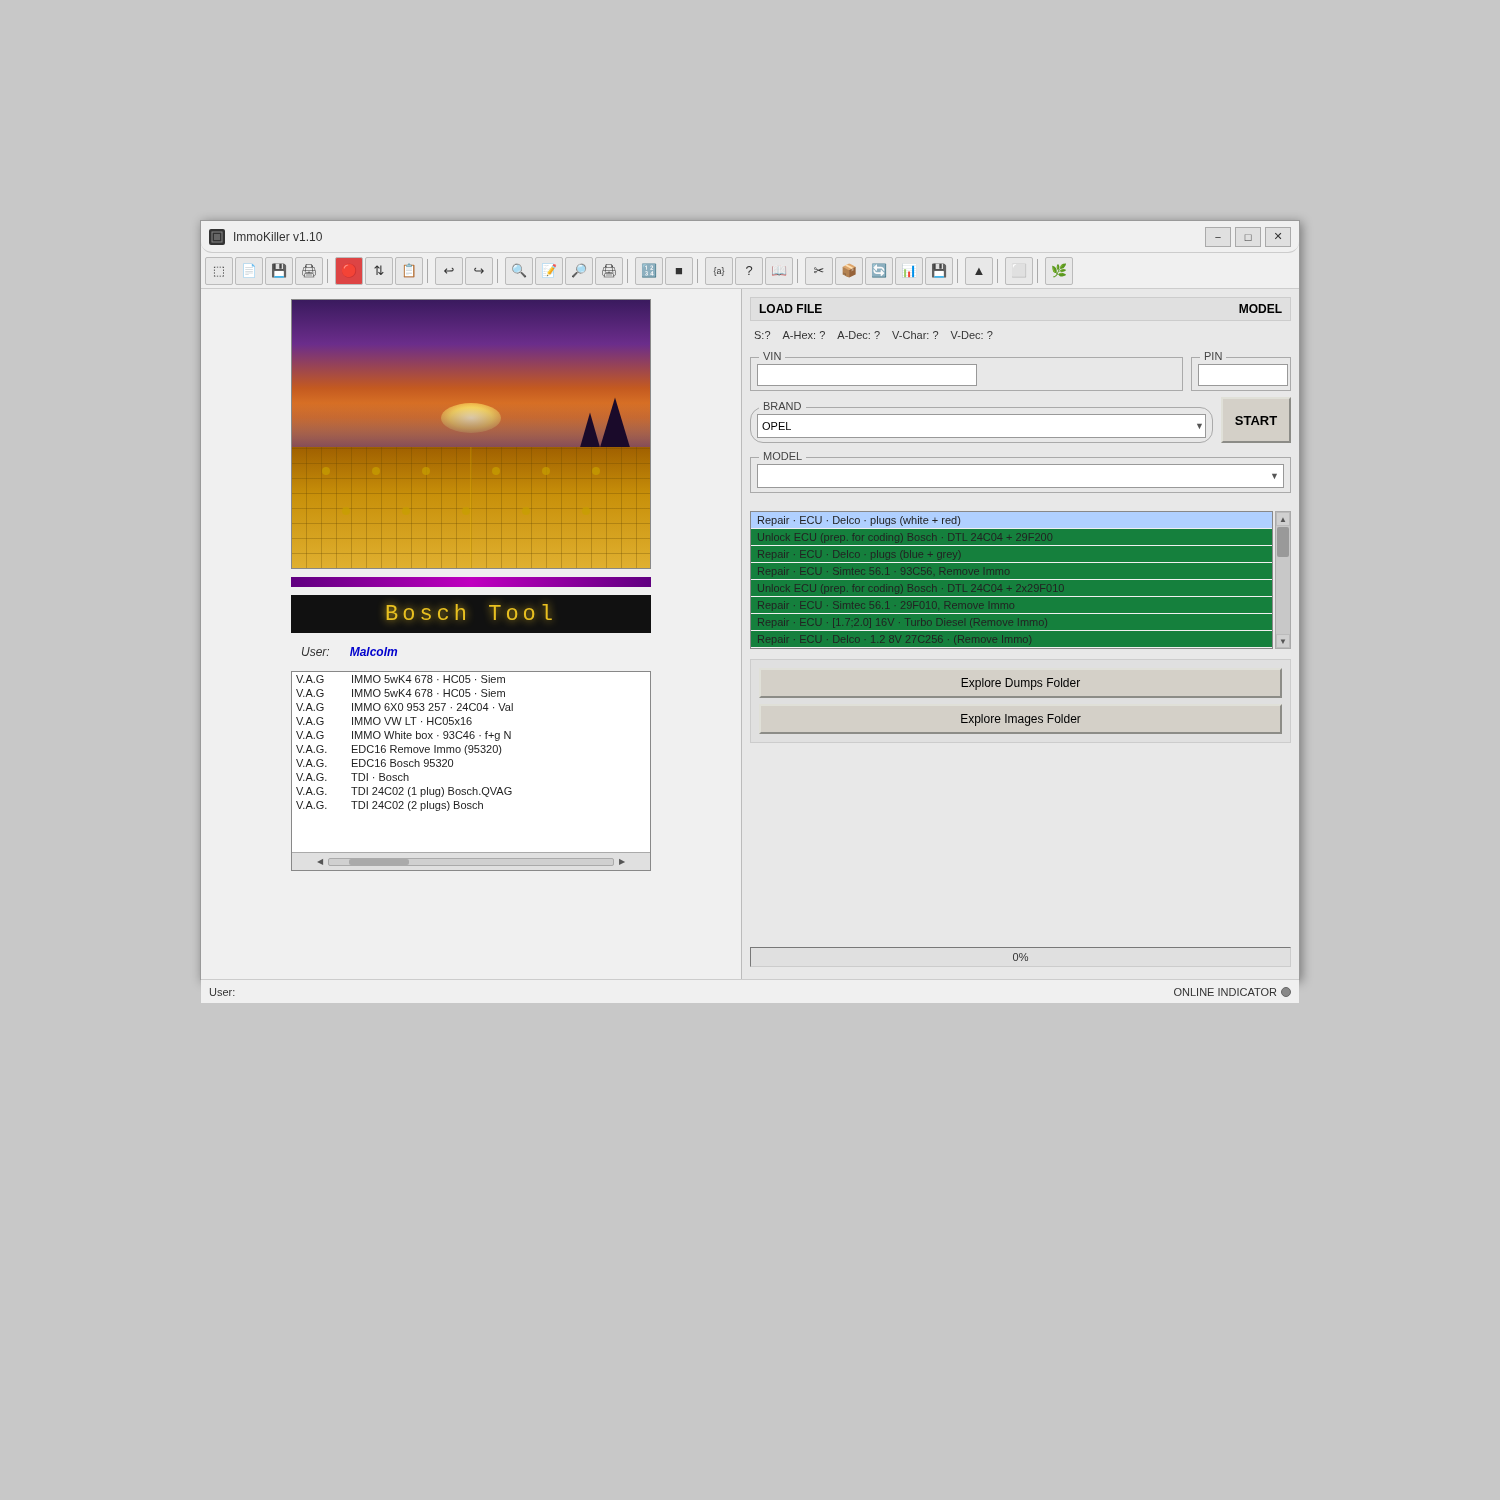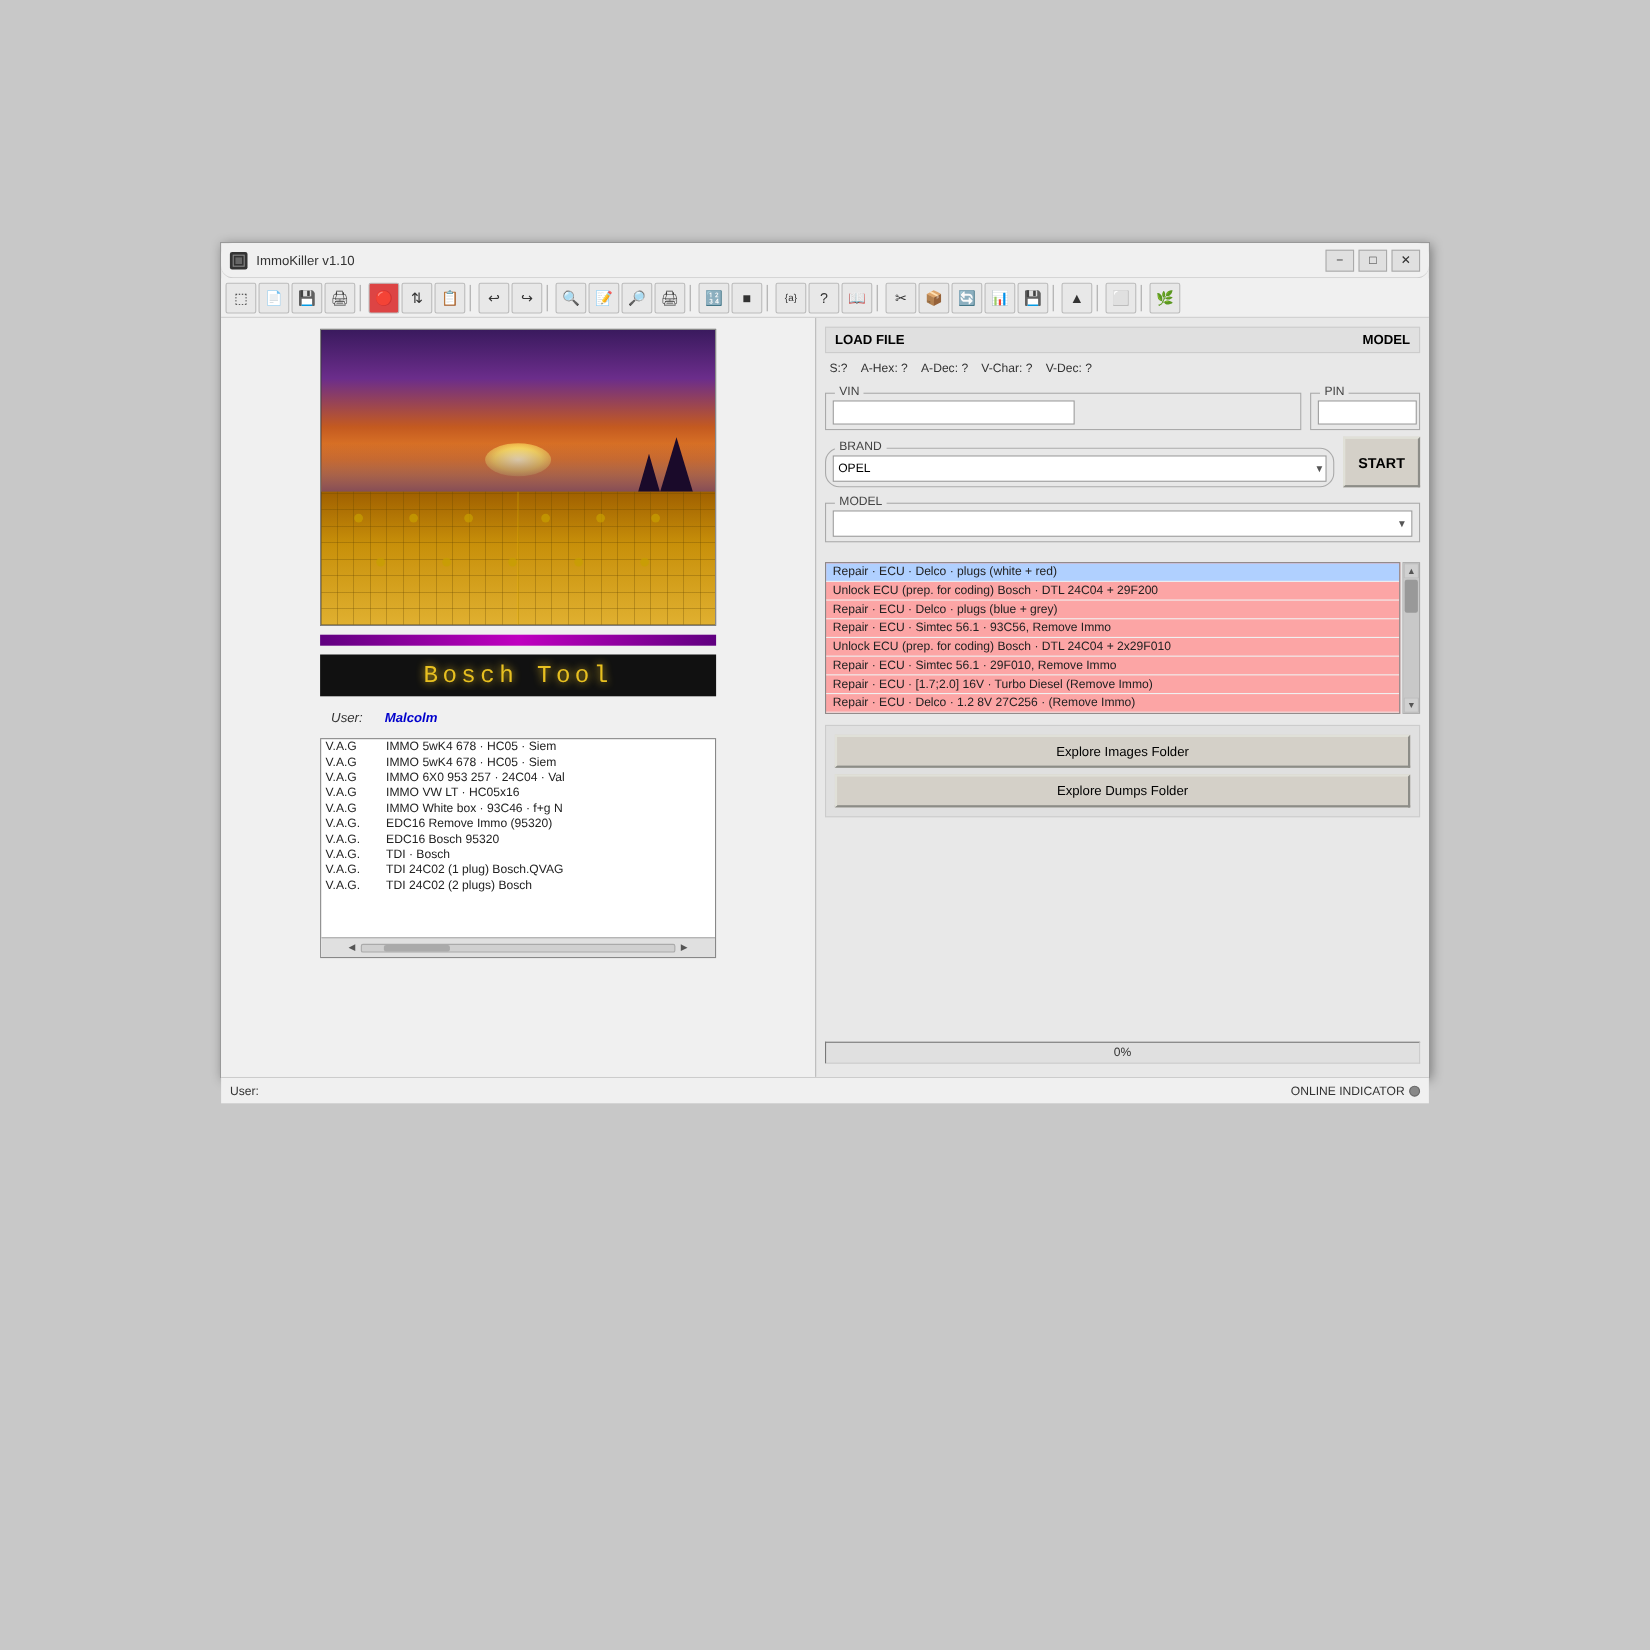--- a/index.html
+++ b/index.html
@@ -356,21 +356,21 @@
       background: white;
       font-size: 11px;
       display: flex;
       align-items: center;
       padding: 0 4px;
       cursor: pointer;
     }
 
     .dropdown-list {
       border: 1px solid #888;
-      background: #fca5a5;
+      background: #15803d;
       overflow: hidden;
     }
     .dropdown-item {
       padding: 2px 6px;
       font-size: 11px;
       color: #222;
       cursor: pointer;
       border-bottom: 1px solid #f0f0f0;
       white-space: nowrap;
       overflow: hidden;
@@ -728,22 +728,22 @@
             <div class="v-scroll-arrow">▲</div>
             <div class="v-scroll-track">
               <div class="v-scroll-thumb"></div>
             </div>
             <div class="v-scroll-arrow">▼</div>
           </div>
         </div>
       </div>
 
       <div class="explore-section">
+        <button class="explore-btn">Explore Dumps Folder</button>
         <button class="explore-btn">Explore Images Folder</button>
-        <button class="explore-btn">Explore Dumps Folder</button>
       </div>
 
       <div class="progress-section">
         <div class="progress-bar-outer">
           <div class="progress-bar-inner" style="width:0%;"></div>
           <div class="progress-text">0%</div>
         </div>
       </div>
     </div>
   </div>

